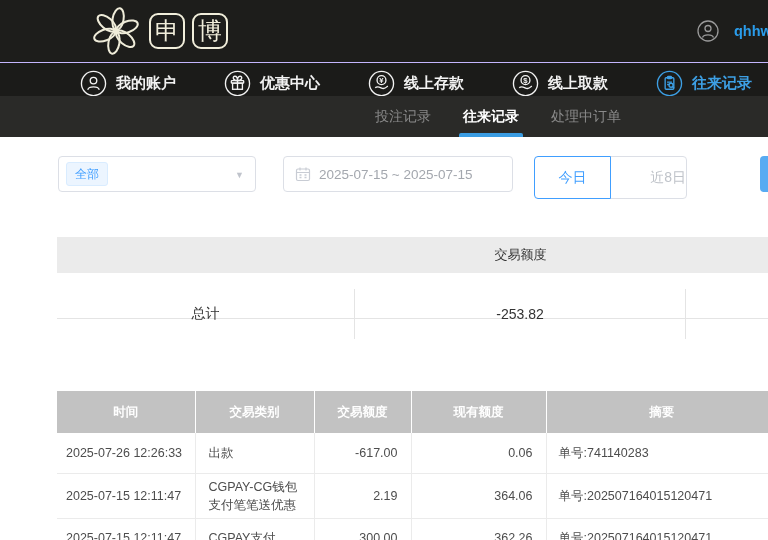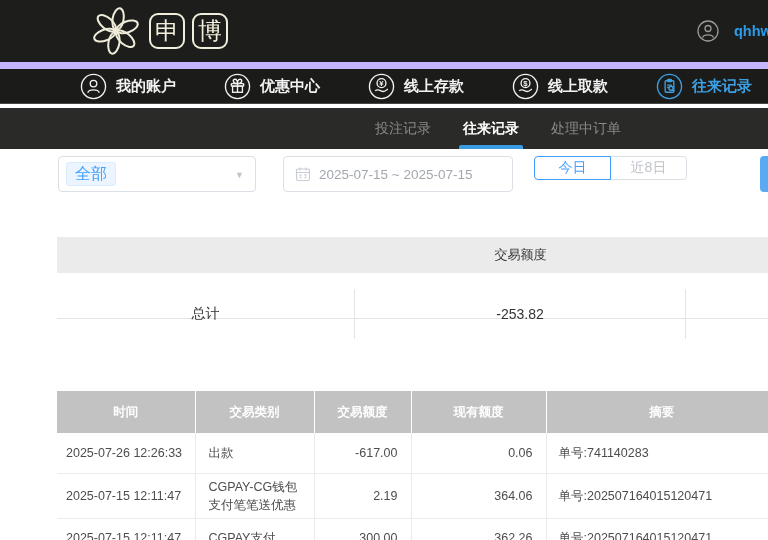--- a/index.html
+++ b/index.html
@@ -27,64 +27,64 @@
   .region-name { font-size: 21px; font-weight: bold; letter-spacing: 2px; }
   .region-sub { font-size: 11px; color: #e6e2cc; margin-top: 1px; }
   .user-box {
     position: absolute; left: 697px; top: 0; height: 62px;
     display: flex; align-items: center; gap: 15px; white-space: nowrap;
   }
   .user-name { color: #2a9ceb; font-size: 14.5px; font-weight: bold; }
   
   .navbar {
     position: absolute; left: 0; top: 62px; width: 768px; height: 42px;
-    background: #1b1b19; border-top: 7px solid #c4b5fd; border-bottom: 1px solid #454545;
+    background: #1b1b19; border-top: 1px solid #c4b5fd; border-bottom: 1px solid #454545;
     display: flex; align-items: center; padding-left: 80px; gap: 48px;
   }
   .nav-item { display: flex; align-items: center; gap: 9px; color: #f2f2f2; cursor: pointer; }
   .nav-item .nav-label { font-size: 15px; font-weight: bold; }
   .nav-item svg { stroke: #f2f2f2; }
   .nav-item.active { color: #3d9fe4; }
   .nav-item.active svg { stroke: #3d9fe4; }
   .coin-txt { fill: #f2f2f2; font-size: 8px; font-weight: bold; }
   
   .tabbar {
-    position: absolute; left: 0; top: 108px; width: 768px; height: 41px;
+    position: absolute; left: 0; top: 96px; width: 768px; height: 41px;
     background: #2a2a28; display: flex; align-items: stretch; padding-left: 375px; gap: 32px;
   }
   .tab { position: relative; display: flex; align-items: center; color: #8a8a8a; font-size: 14px; cursor: pointer; }
   .tab.active { color: #ffffff; font-weight: bold; }
   .tab.active::after {
     content: ""; position: absolute; left: -4px; right: -4px; bottom: 0; height: 4px;
     background: #3a9ce2; border-radius: 2px 2px 0 0;
   }
   
   .filter-row { position: absolute; left: 58px; top: 156px; height: 36px; display: flex; }
   .select-box {
     width: 198px; height: 36px; border: 1px solid #dcdfe6; border-radius: 4px;
     display: flex; align-items: center; padding-left: 7px; position: relative; background: #fff;
   }
   .tag {
     background: #ecf5ff; border: 1px solid #d9ecff; color: #409eff;
-    font-size: 16px; height: 24px; line-height: 22px; padding: 0 8px; border-radius: 3px;
+    font-size: 12px; height: 24px; line-height: 22px; padding: 0 8px; border-radius: 3px;
   }
   .caret { position: absolute; right: 11px; top: 13px; color: #c0c4cc; font-size: 9px; }
   .date-box {
     margin-left: 27px; width: 230px; height: 36px; border: 1px solid #dcdfe6; border-radius: 4px;
     display: flex; align-items: center; padding-left: 11px; gap: 8px;
     color: #a3a7ae; font-size: 13.5px; background: #fff;
   }
   .quick-group { margin-left: 21px; display: flex; }
   .quick-btn {
-    width: 77px; height: 24px; margin-left: -1px; background: #fff;
+    width: 77px; height: 43px; margin-left: -1px; background: #fff;
     border: 1px solid #dcdfe6; color: #bfc3c9; font-size: 14px;
     display: flex; align-items: center; justify-content: center; cursor: pointer;
   }
   .quick-btn:first-child { border-radius: 4px 0 0 4px; margin-left: 0; }
-  .quick-btn:last-child { border-radius: 0 4px 4px 0; }
+  .quick-btn:last-child { border-radius: 0 4px 4px 0; justify-content: flex-end; }
   .quick-btn.active { border-color: #409eff; color: #409eff; z-index: 1; }
   .search-sliver {
     position: absolute; left: 760px; top: 156px; width: 20px; height: 36px;
     background: #58abf2; border-radius: 4px 0 0 4px; cursor: pointer;
   }
   
   .summary { position: absolute; left: 57px; top: 237px; width: 720px; }
   .sum-head {
     height: 36px; background: #ebebeb;
     display: grid; grid-template-columns: 298px 331px 1fr; align-items: center;

